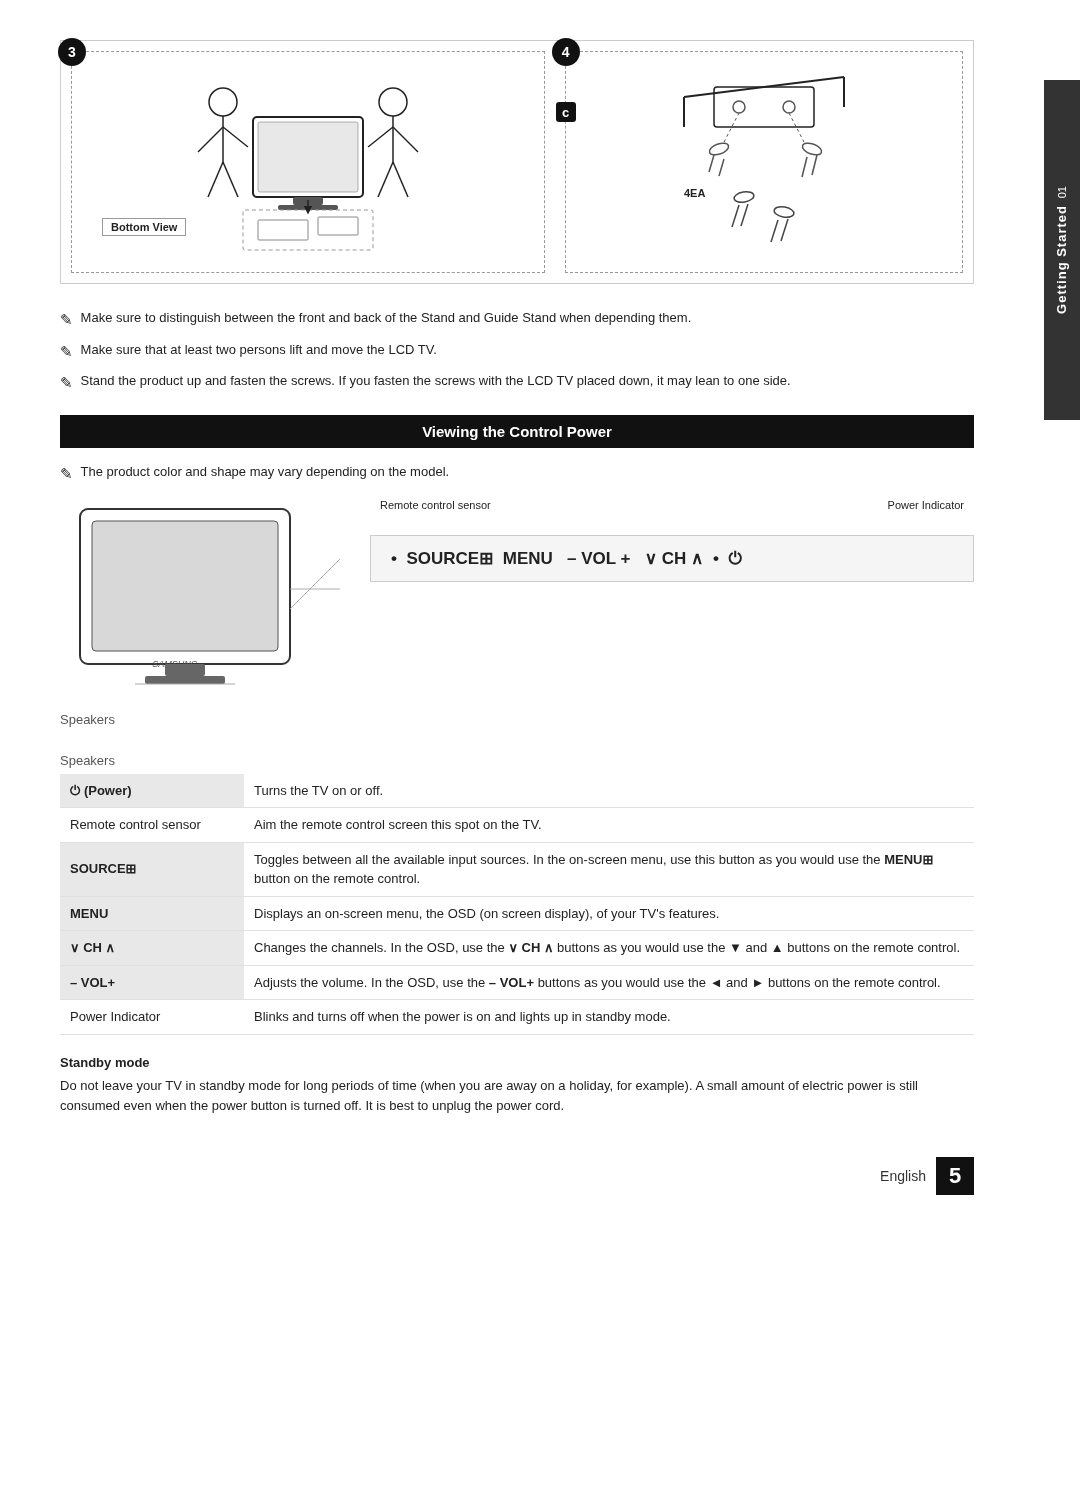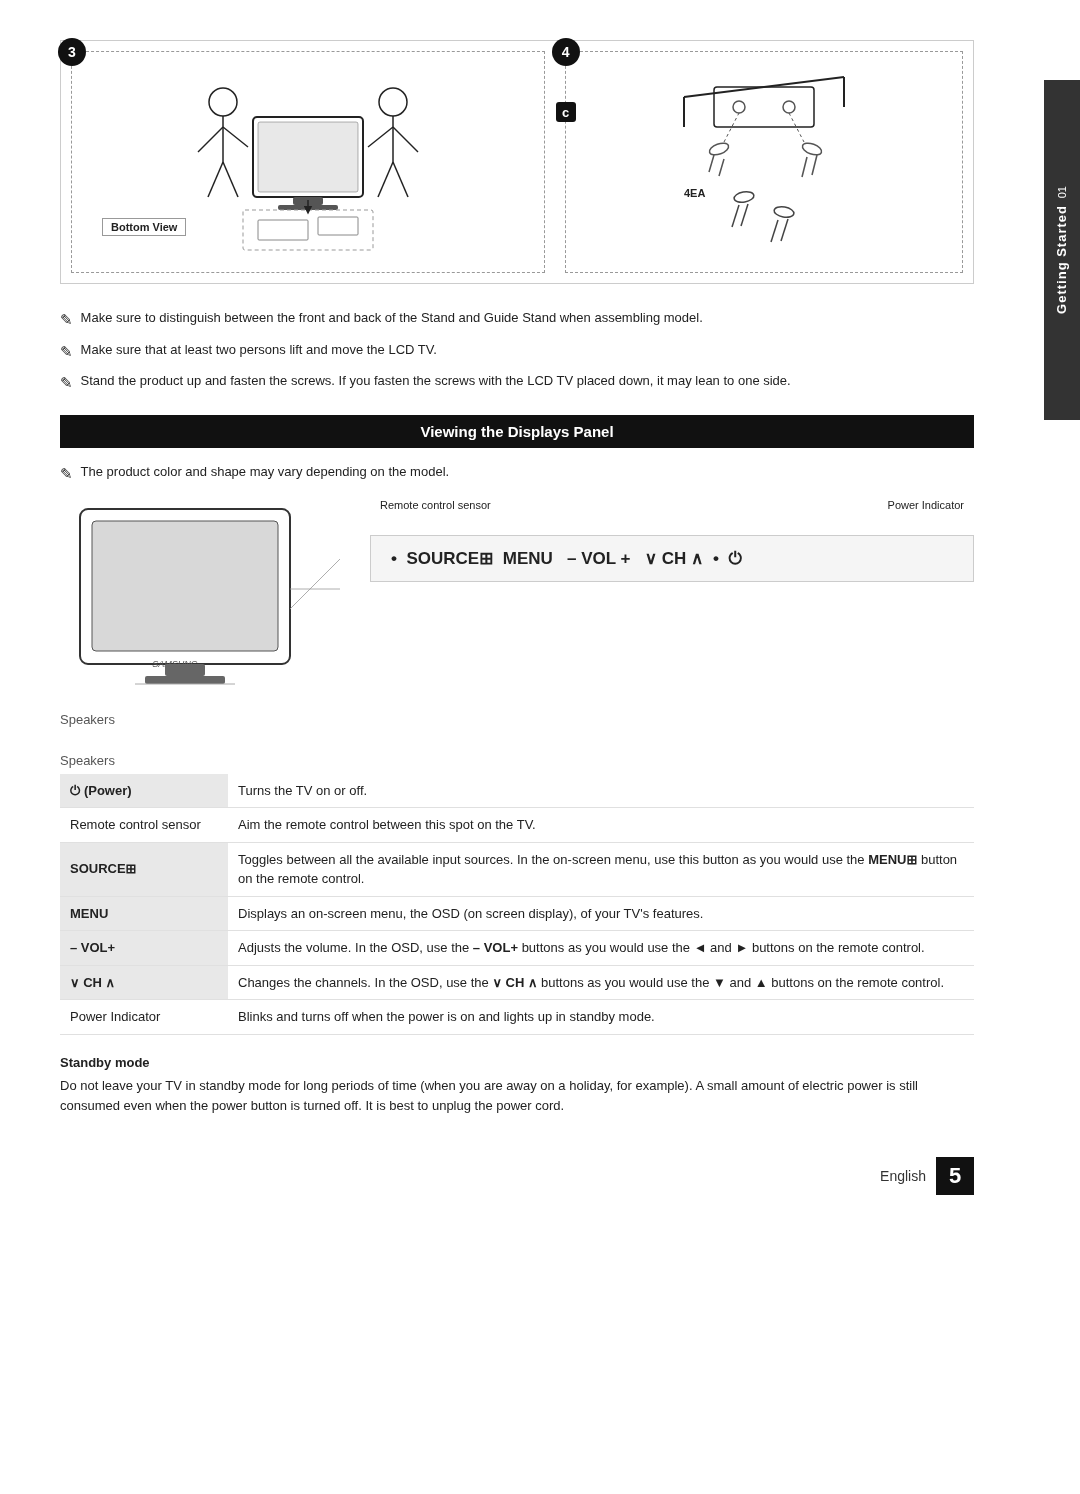--- a/index.html
+++ b/index.html
@@ -246,21 +246,21 @@
     }
 
     .function-table td {
       padding: 7px 10px;
       vertical-align: top;
       font-size: 13px;
       line-height: 1.5;
     }
 
     .function-table td:first-child {
-      width: 168px;
+      width: 184px;
       background: #e8e8e8;
       font-weight: bold;
       vertical-align: middle;
     }
 
     .function-table td.no-bg:first-child {
       background: transparent;
       font-weight: normal;
     }
 
@@ -395,33 +395,33 @@
           <line x1="124" y1="152" x2="117" y2="174" stroke="#444" stroke-width="1.5"></line>
 
           <text x="20" y="130" font-size="11" font-weight="bold" fill="#222">4EA</text>
         </svg>
       </div>
     </div>
 
     <div class="notes-section">
       <div class="note-item">
         <span class="note-icon">✎</span>
-        <span>Make sure to distinguish between the front and back of the Stand and Guide Stand when assembling model.</span>
+        <span>Make sure to distinguish between the front and back of the Stand and Guide Stand when depending them.</span>
       </div>
       <div class="note-item">
         <span class="note-icon">✎</span>
         <span>Make sure that at least two persons lift and move the LCD TV.</span>
       </div>
       <div class="note-item">
         <span class="note-icon">✎</span>
         <span>Stand the product up and fasten the screws. If you fasten the screws with the LCD TV placed down, it may lean to one side.</span>
       </div>
     </div>
 
-    <div class="section-header">Viewing the Displays Panel</div>
+    <div class="section-header">Viewing the Control Power</div>
 
     <div class="control-panel-section">
       <div class="product-note">
         <span class="note-icon">✎</span>
         <span>The product color and shape may vary depending on the model.</span>
       </div>
 
       <div class="tv-diagram-area">
 
         <div class="tv-diagram-left">
@@ -461,37 +461,37 @@
 
       <div class="speakers-label" style="margin-bottom:6px;">Speakers</div>
       <table class="function-table">
         <tbody>
           <tr>
             <td>⏻ (Power)</td>
             <td>Turns the TV on or off.</td>
           </tr>
           <tr>
             <td class="no-bg">Remote control sensor</td>
-            <td>Aim the remote control between this spot on the TV.</td>
+            <td>Aim the remote control screen this spot on the TV.</td>
           </tr>
           <tr>
             <td>SOURCE⊞</td>
             <td>Toggles between all the available input sources. In the on-screen menu, use this button as you would use the <strong>MENU⊞</strong> button on the remote control.</td>
           </tr>
           <tr>
             <td>MENU</td>
             <td>Displays an on-screen menu, the OSD (on screen display), of your TV's features.</td>
           </tr>
           <tr>
+            <td>∨ CH ∧</td>
+            <td>Changes the channels. In the OSD, use the <strong>∨ CH ∧</strong> buttons as you would use the ▼ and ▲ buttons on the remote control.</td>
+          </tr>
+          <tr>
             <td>– VOL+</td>
             <td>Adjusts the volume. In the OSD, use the <strong>– VOL+</strong> buttons as you would use the ◄ and ► buttons on the remote control.</td>
-          </tr>
-          <tr>
-            <td>∨ CH ∧</td>
-            <td>Changes the channels. In the OSD, use the <strong>∨ CH ∧</strong> buttons as you would use the ▼ and ▲ buttons on the remote control.</td>
           </tr>
           <tr>
             <td class="no-bg">Power Indicator</td>
             <td>Blinks and turns off when the power is on and lights up in standby mode.</td>
           </tr>
         </tbody>
       </table>
 
       <div class="standby-section">
         <div class="standby-title">Standby mode</div>

